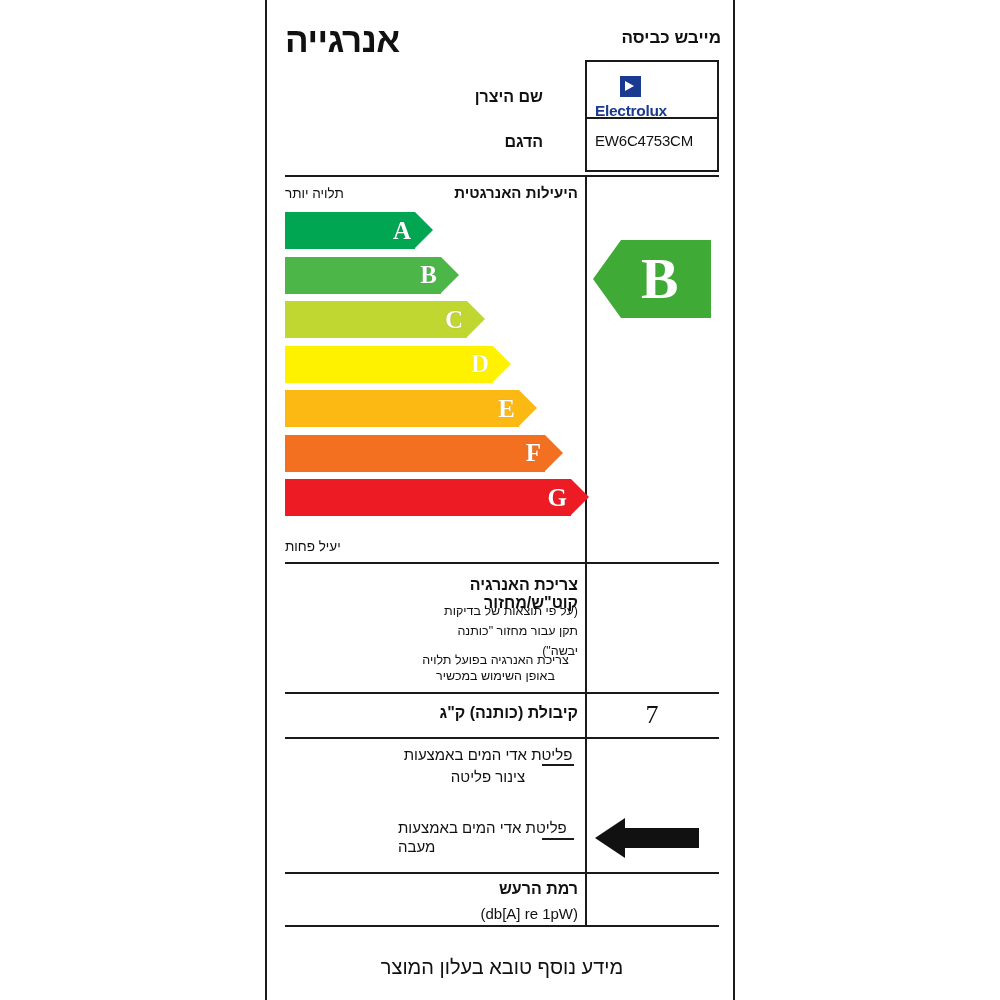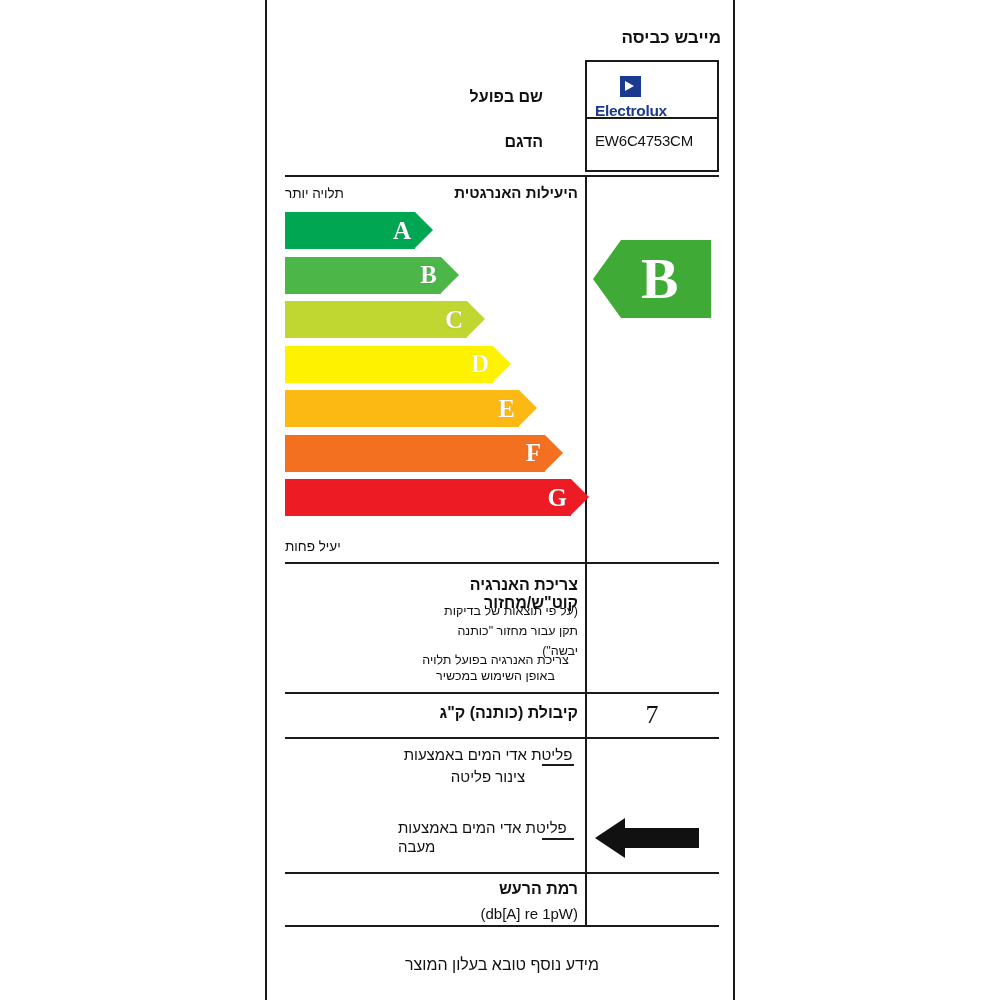--- a/index.html
+++ b/index.html
@@ -394,41 +394,42 @@
     direction: rtl;
   }
 
   
   .footer {
     position: absolute;
     left: 0;
     top: 956px;
     width: 470px;
     text-align: center;
-    font-size: 16px;
+    font-size: 20px;
     color: #111;
     direction: rtl;
   }
 </style>
 </head>
 <body>
 
 <div id="label">
 
+  <div class="hdr-title">אנרגייה</div>
   <div class="hdr-cat">מייבש כביסה</div>
 
   <div class="infobox">
     <div class="divider"></div>
     <div class="brand">
       <span class="brand-mark"></span>
       <span class="brand-name">Electrolux</span>
     </div>
     <div class="model-val">EW6C4753CM</div>
   </div>
-  <div class="lbl-manufacturer">שם בפועל</div>
+  <div class="lbl-manufacturer">שם היצרן</div>
   <div class="lbl-model">הדגם</div>
 
   <div class="hline" style="top:175px"></div>
   <div class="hline" style="top:562px"></div>
   <div class="hline" style="top:692px"></div>
   <div class="hline" style="top:737px"></div>
   <div class="hline" style="top:872px"></div>
   <div class="hline" style="top:925px"></div>
 
   <div class="vline" style="top:175px; height:387px"></div>

